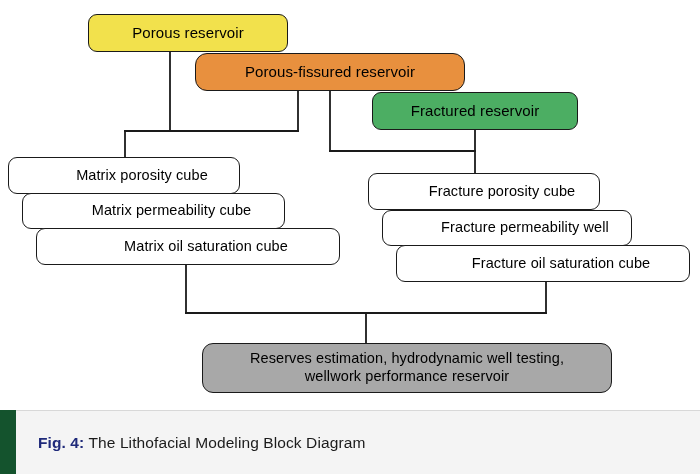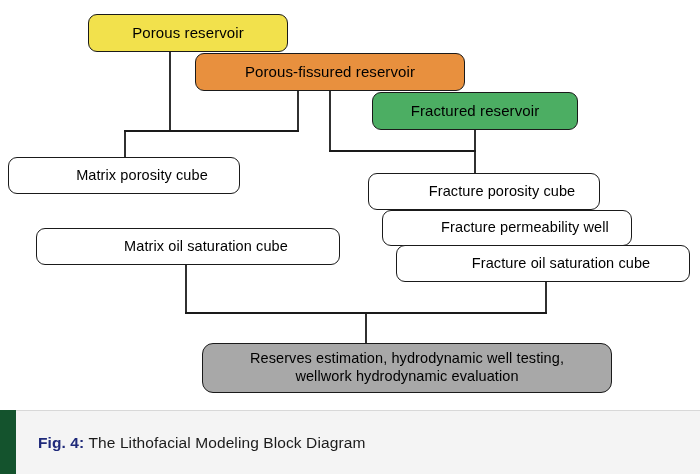--- a/index.html
+++ b/index.html
@@ -56,21 +56,21 @@
   .node-cube {
     background: #ffffff;
     padding-left: 36px;
   }
   .node-summary {
     font-size: 14.5px;
     border-radius: 11px;
     padding: 0 14px;
   }
   #node-porous        { left: 88px;  top: 14px;  width: 200px; height: 38px; }
-  #node-porous-fis    { left: 195px; top: 53px;  width: 270px; height: 38px; }
+  #node-porous-fis    { left: 195px; top: 53px;  width: 270px; height: 38px; border-radius: 12px; }
   #node-fractured     { left: 372px; top: 92px;  width: 206px; height: 38px; }
 
   #node-matrix-por    { left: 8px;   top: 157px; width: 232px; height: 37px; }
   #node-matrix-perm   { left: 22px;  top: 193px; width: 263px; height: 36px; }
   #node-matrix-oil    { left: 36px;  top: 228px; width: 304px; height: 37px; }
 
   #node-fracture-por  { left: 368px; top: 173px; width: 232px; height: 37px; }
   #node-fracture-perm { left: 382px; top: 210px; width: 250px; height: 36px; }
   #node-fracture-oil  { left: 396px; top: 245px; width: 294px; height: 37px; }
 
@@ -141,41 +141,44 @@
     </div>
 
     <div class="node node-top" id="node-fractured" style="background:#4CAE63;">
       <span>Fractured reservoir</span>
     </div>
 
     <div class="node node-cube" id="node-matrix-por">
       <span>Matrix porosity cube</span>
     </div>
 
+    <div class="node node-cube" id="node-matrix-perm">
+      <span>Matrix permeability cube</span>
+    </div>
 
     <div class="node node-cube" id="node-fracture-por">
       <span>Fracture porosity cube</span>
     </div>
 
     <div class="node node-cube" id="node-matrix-oil">
       <span>Matrix oil saturation cube</span>
     </div>
 
     <div class="node node-cube" id="node-fracture-perm">
       <span>Fracture permeability well</span>
     </div>
 
     <div class="node node-cube" id="node-fracture-oil">
       <span>Fracture oil saturation cube</span>
     </div>
 
     <div class="node node-summary" id="node-summary" style="background:#A8A8A8;">
       <span>
         <span>Reserves estimation, hydrodynamic well testing,</span><br>
-        <span>wellwork hydrodynamic evaluation</span>
+        <span>wellwork performance reservoir</span>
       </span>
     </div>
 
   </div>
 
   <div id="caption-bar">
     <div id="caption-text">
       <span id="caption-label">Fig. 4:</span>
       <span>The Lithofacial Modeling Block Diagram</span>
     </div>

